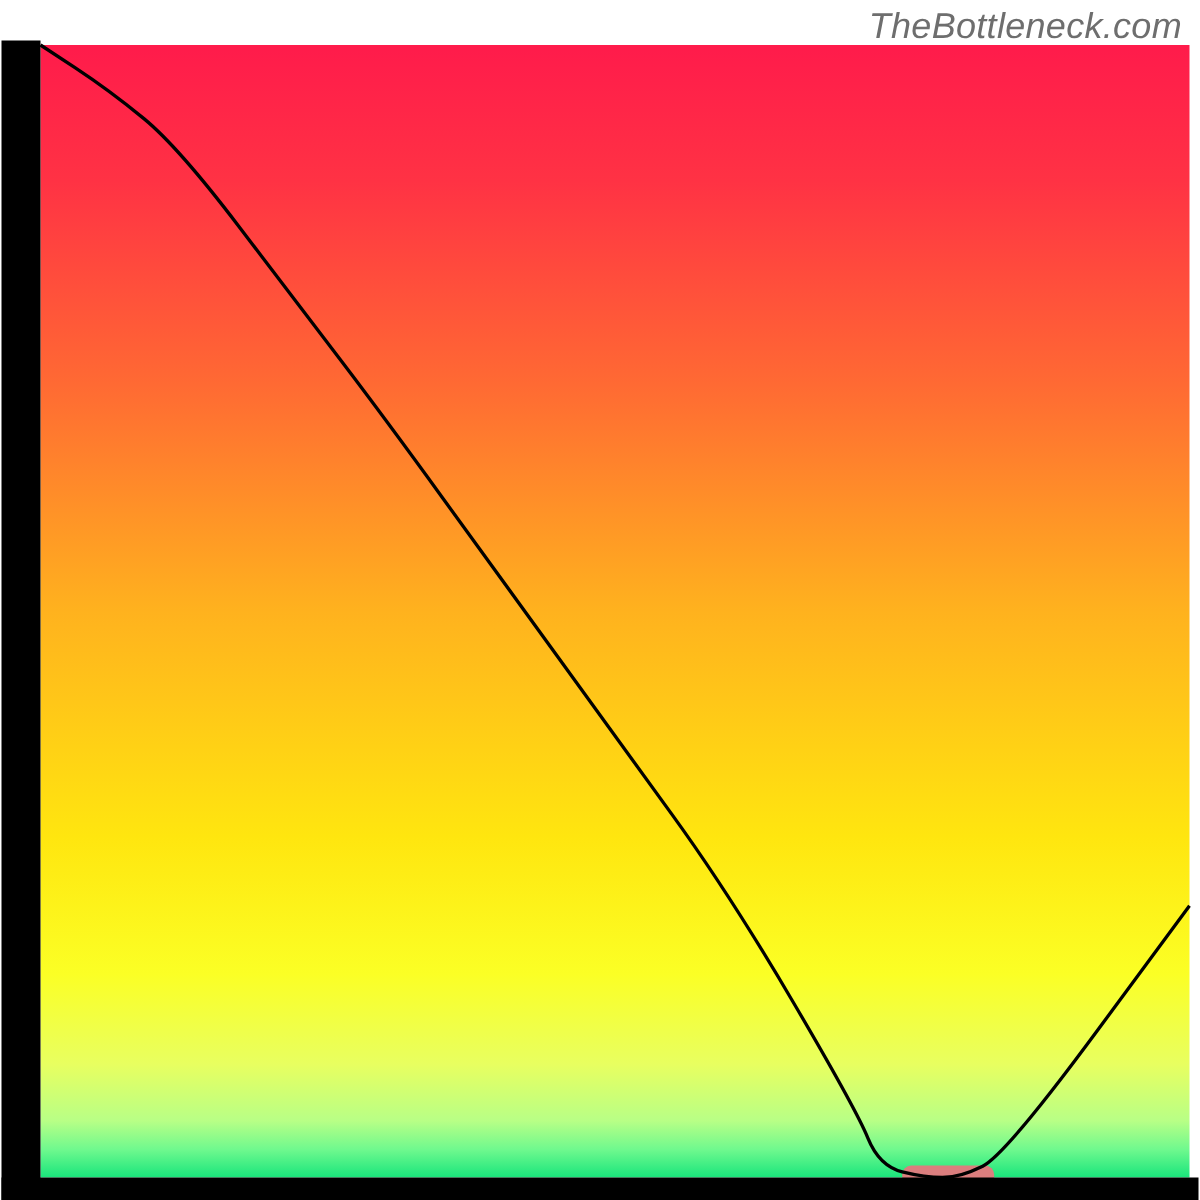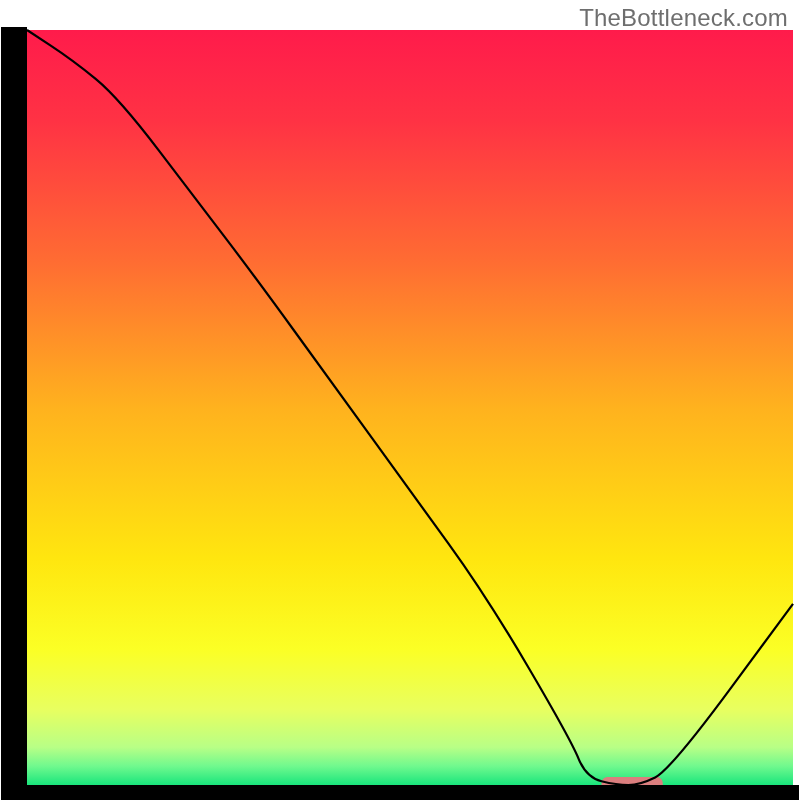--- a/index.html
+++ b/index.html
@@ -7,20 +7,21 @@
     padding: 0;
     width: 800px;
     height: 800px;
     background: #ffffff;
     font-family: Arial, Helvetica, sans-serif;
   }
   .container {
     position: relative;
     width: 800px;
     height: 800px;
+    font-style: italic;
   }
   .watermark {
     position: absolute;
     top: 4px;
     right: 12px;
     color: #6e6e6e;
     font-size: 24px;
     font-weight: 500;
     letter-spacing: 0.2px;
   }

